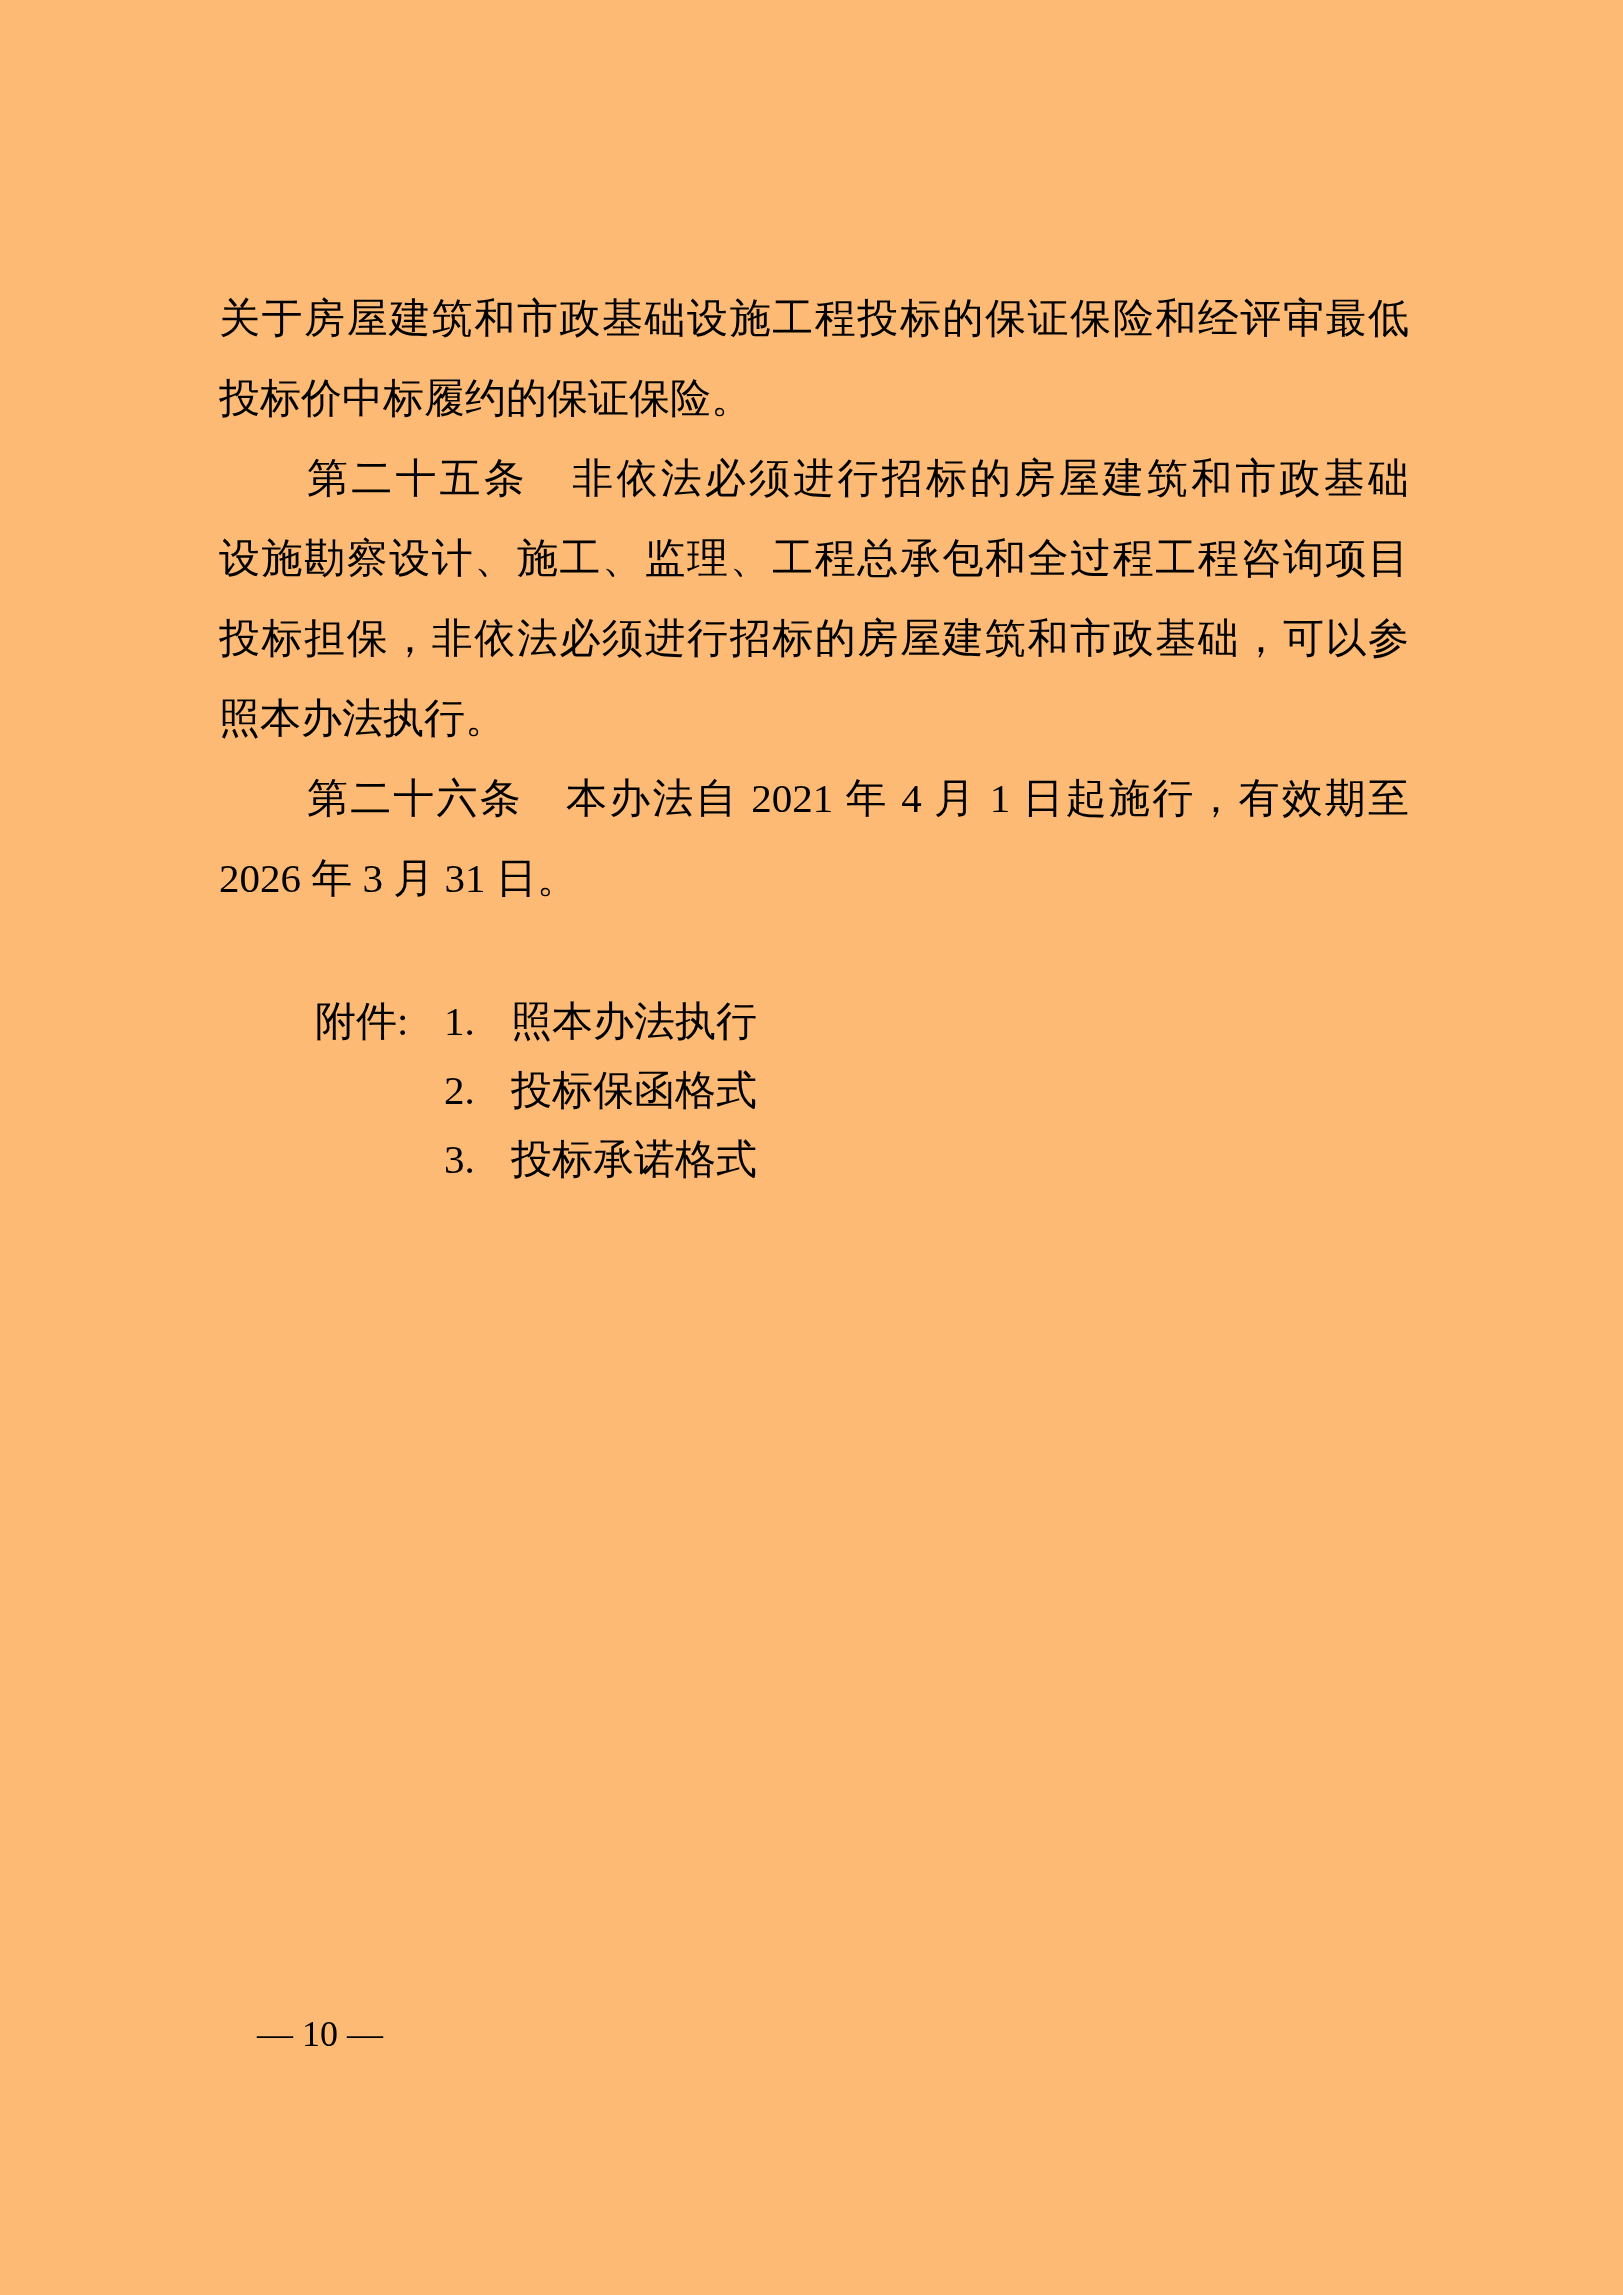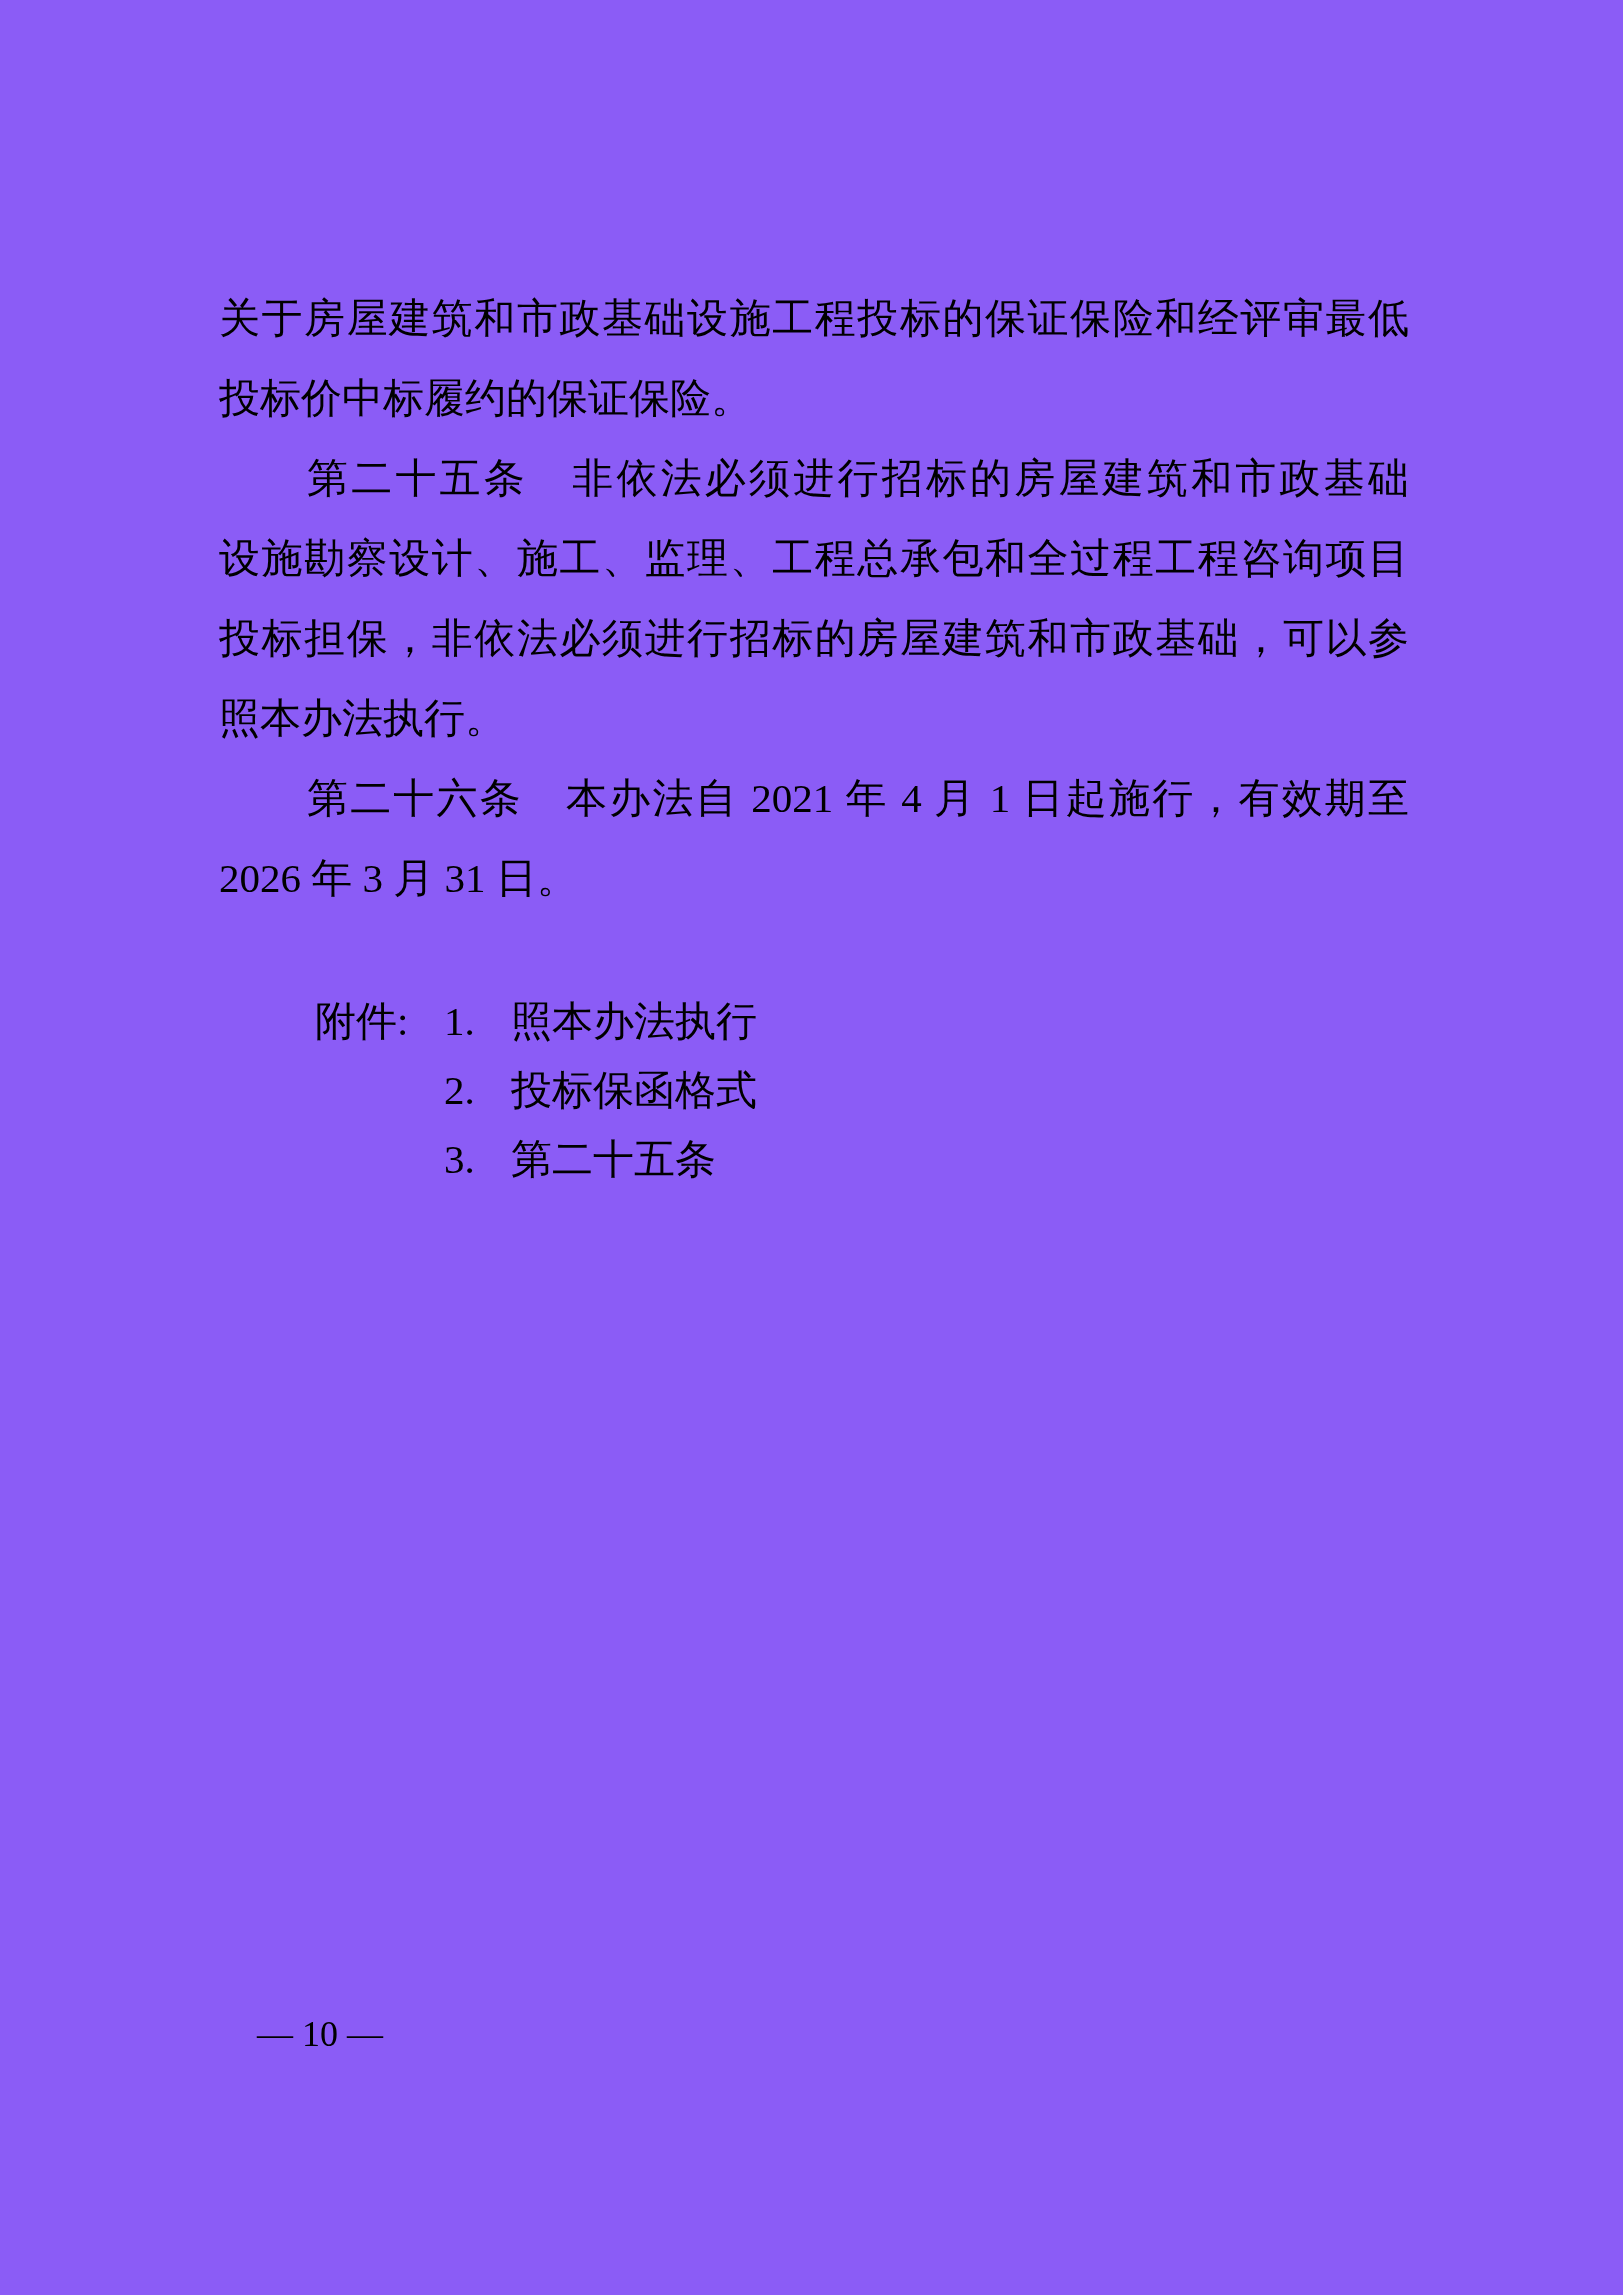--- a/index.html
+++ b/index.html
@@ -8,21 +8,21 @@
       width: 1623px;
       height: 2295px;
       position: relative;
       overflow: hidden;
       font-family: "Liberation Serif", "DejaVu Serif", serif;
       color: #000000;
     }
     .page {
       position: absolute;
       inset: 0;
-      background: #8b5cf6;
+      background: #fdba74;
     }
     
     .body-text {
       position: absolute;
       left: 219px;
       top: 278px;
       width: 1190px;
       font-size: 41px;
       line-height: 80px;
       letter-spacing: 0;
@@ -84,20 +84,20 @@
       <span class="att-text">照本办法执行</span>
     </div>
     <div class="att-row">
       <span class="att-label"></span>
       <span class="att-num">2.</span>
       <span class="att-text">投标保函格式</span>
     </div>
     <div class="att-row">
       <span class="att-label"></span>
       <span class="att-num">3.</span>
-      <span class="att-text">第二十五条</span>
+      <span class="att-text">投标承诺格式</span>
     </div>
   </section>
 
   <footer class="page-footer">— 10 —</footer>
 
 </div>
 
 
 </body></html>

